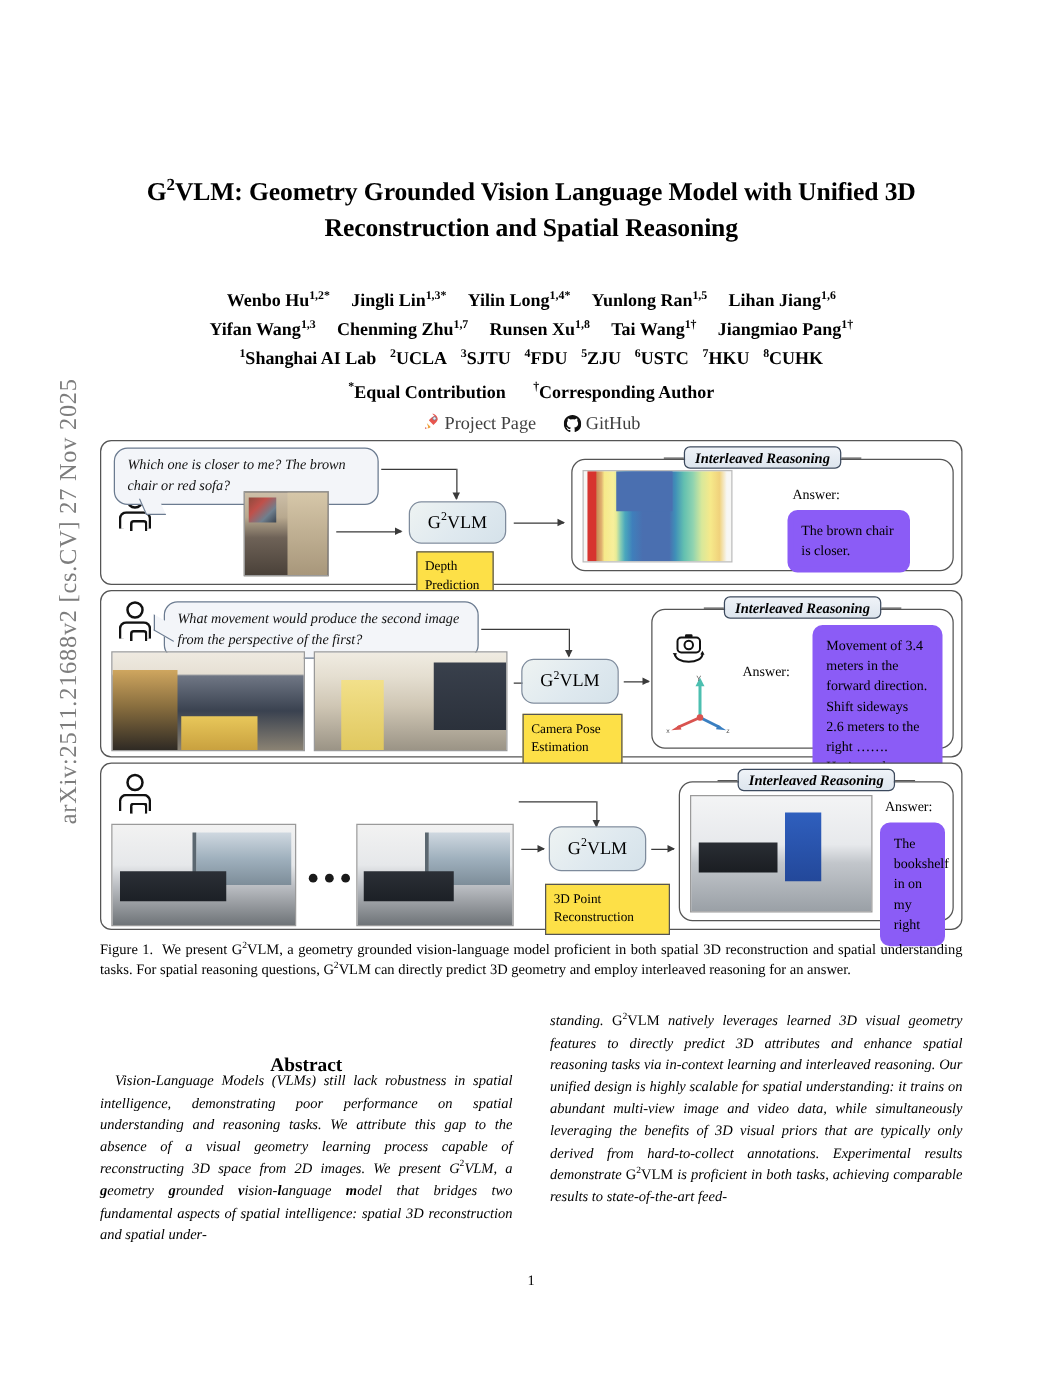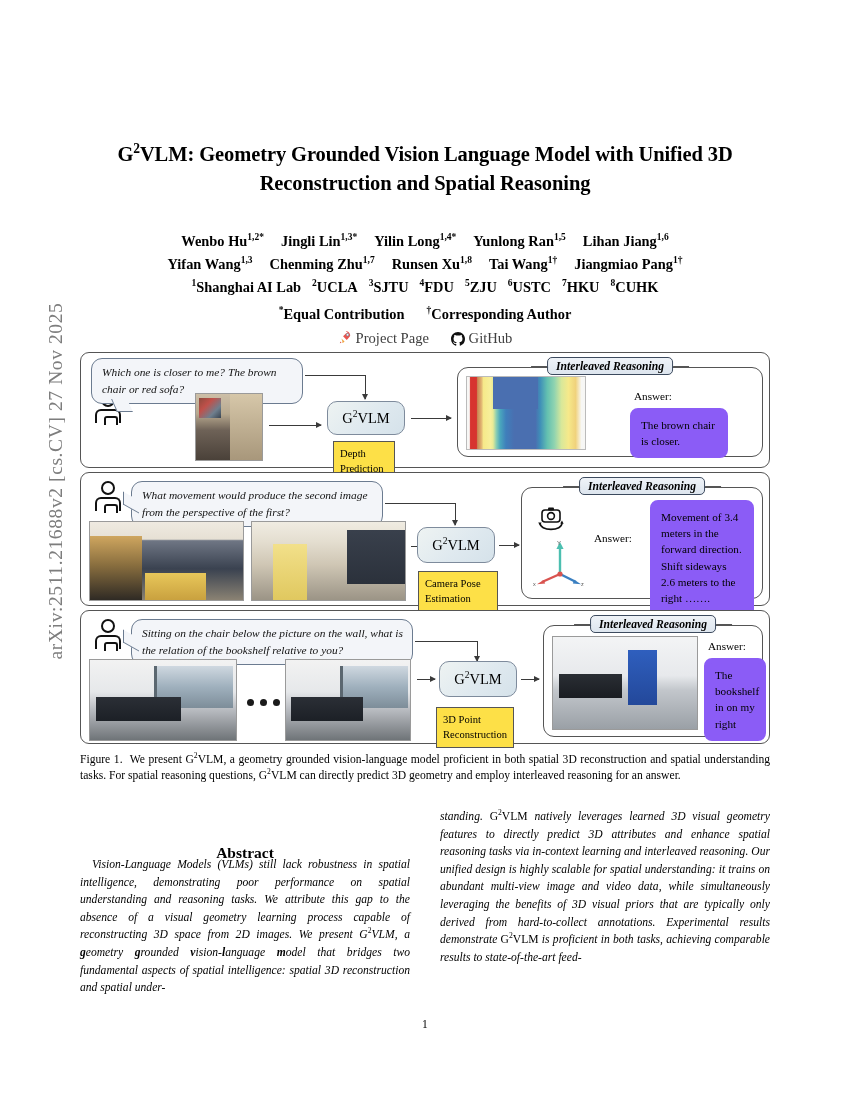--- a/index.html
+++ b/index.html
@@ -469,53 +469,49 @@
       </div>
     </div>
 
     <div class="panel" id="panel3">
 
       <div class="person" style="left:14px; top:8px;">
         <div class="head"></div>
           <div class="body"></div>
       </div>
 
-      <div class="bubble" style="left:50px; top:8px; width:282px;">
-        <span>Sitting on the chair below the picture on the wall, what is the relation of the bookshelf relative to you?</span>
-        <span class="tail tail-left"></span>
-      </div>
 
       <div class="imgbox ph-office" style="left:8px; top:48px; width:148px; height:82px; border:1px solid #9a9a9a;"></div>
       <div class="dots3" style="left:166px; top:88px;">
           <i></i>
           <i></i>
           <i></i>
         </div>
       <div class="imgbox ph-office" style="left:204px; top:48px; width:126px; height:82px; border:1px solid #9a9a9a;"></div>
 
       <div class="hline" style="left:334px; top:30px; width:62px;"></div>
       <div class="arrdown" style="left:396px; top:30px; height:20px;"></div>
 
       <div class="arr" style="left:336px; top:68px; width:18px;"></div>
 
       <div class="modelbox" style="left:358px; top:50px; width:78px; height:36px;">
         <span><span>G</span><sup>2</sup><span>VLM</span></span>
       </div>
 
-      <div class="taskbox" style="left:355px; top:96px; width:78px;">
+      <div class="taskbox" style="left:355px; top:96px; width:100px;">
         <span>3D Point Reconstruction</span>
       </div>
 
       <div class="arr" style="left:440px; top:68px; width:18px;"></div>
 
       <div class="reason" style="left:462px; top:14px; width:220px; height:112px;">
         <div class="reason-label">Interleaved Reasoning</div>
         <div class="imgbox ph-cloud" style="left:8px; top:10px; width:146px; height:94px; border:1px solid #9a9a9a;"></div>
         <div class="answer-lbl" style="left:164px; top:14px;">Answer:</div>
-        <div class="answerbox" style="left:160px; top:32px; width:62px;">
+        <div class="answerbox" style="left:160px; top:32px; width:52px;">
           <span>The bookshelf in on my right</span>
         </div>
       </div>
     </div>
   </div>
 
   <div id="caption">
     <span>Figure 1.</span>&nbsp;&nbsp;<span>We present G</span><sup>2</sup><span>VLM, a geometry grounded vision-language model proficient in both spatial 3D reconstruction and spatial understanding tasks. For spatial reasoning questions, G</span><sup>2</sup><span>VLM can directly predict 3D geometry and employ interleaved reasoning for an answer.</span>
   </div>
 

